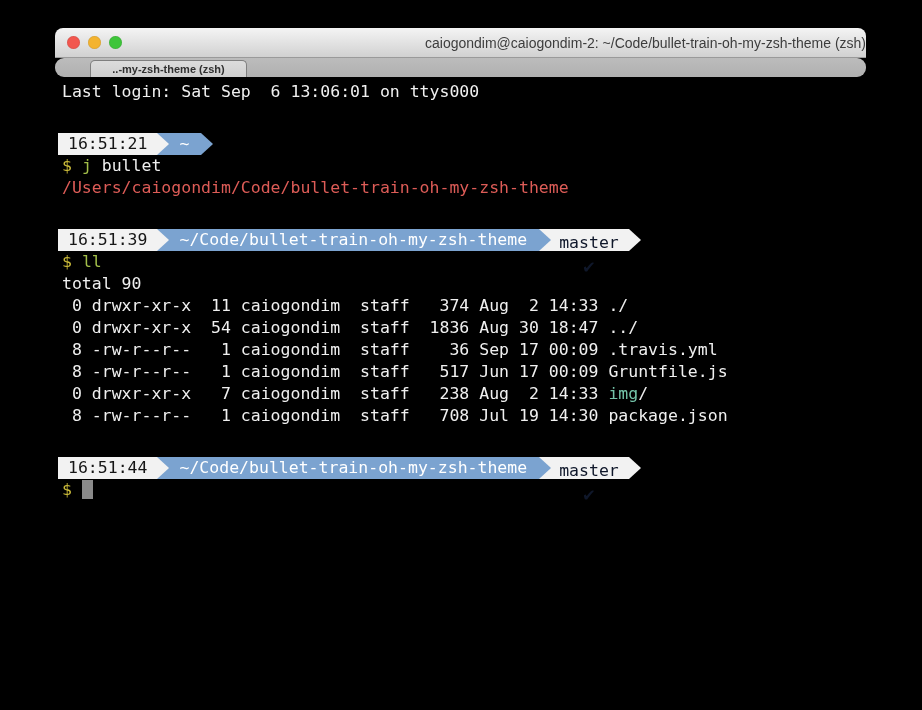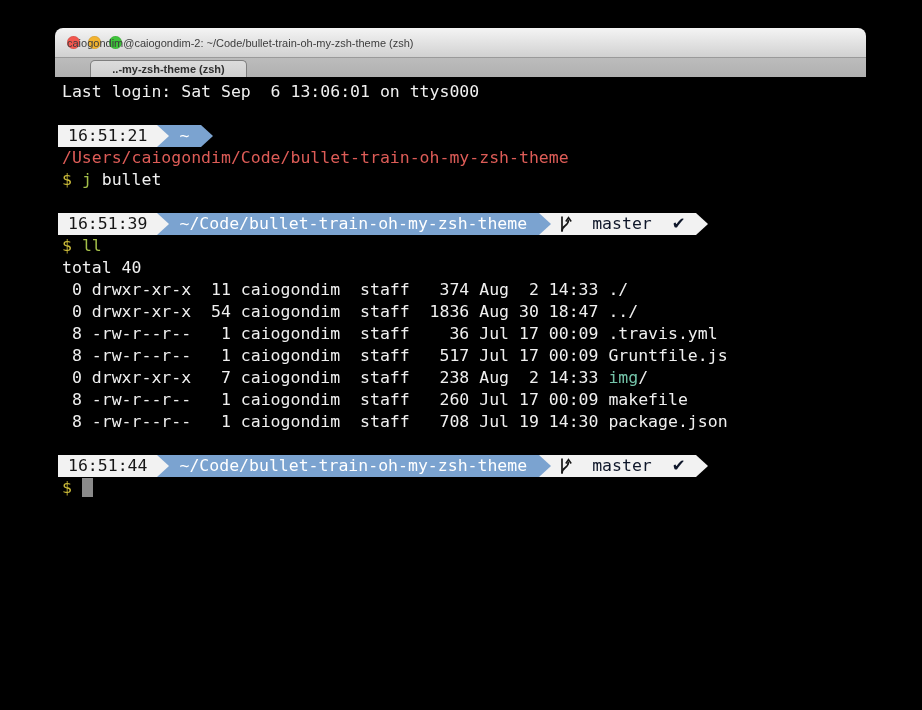--- a/index.html
+++ b/index.html
@@ -14,28 +14,29 @@
   
   .titlebar{
     height:29px;border-radius:8px 8px 0 0;
     background:linear-gradient(#f4f4f4,#d1d1d1);
     border-bottom:1px solid #9a9a9a;
     display:flex;align-items:center;position:relative;
   }
   .lights{display:flex;gap:8px;padding-left:12px;}
   .light{width:13px;height:13px;border-radius:50%;box-shadow:inset 0 0 1px rgba(0,0,0,.35);}
   .titletext{
-    position:absolute;left:12px;right:0;text-align:left;
-    font-size:11px;color:#3d3d3d;
+    position:absolute;left:1px;right:0;text-align:right;
+    font-size:14px;color:#3d3d3d;
     white-space:nowrap;overflow:hidden;
   }
   
   .tabbar{
     height:19px;background:linear-gradient(#bcbcbc,#b0b0b0);
     position:relative;
+    border-radius:9px;
   }
   .tab{
     position:absolute;left:35px;bottom:0;width:155px;height:16px;
     background:linear-gradient(#dcdcdc,#cfcfcf);
     border:1px solid #7f7f7f;border-bottom:none;
     border-radius:5px 5px 0 0;
     font-size:11px;font-weight:600;color:#303030;
     display:flex;align-items:center;justify-content:center;
     white-space:nowrap;
   }
@@ -46,25 +47,25 @@
     font-family:"DejaVu Sans Mono","Liberation Mono",monospace;
     font-size:16.5px;line-height:22px;color:var(--fg,#f0f0f0);
     overflow:hidden;
   }
   .tline{white-space:pre;height:22px;}
   .c-yellow{color:var(--yellow,#c9b939);}
   .c-green{color:var(--green,#a3bf49);}
   .c-red{color:var(--red,#dd5c57);}
   .name-dir{color:var(--teal,#74c4a9);}
   
-  .prompt-line{display:flex;height:22px;margin-left:-4px;align-items:stretch;}
+  .prompt-line{display:flex;height:22px;margin-left:-4px;align-items:stretch;margin-top:8px;}
   .seg{display:flex;align-items:center;white-space:pre;}
   .seg-white{background:var(--seg-white,#f2f2f2);color:#161616;padding:0 10px;}
   .seg-blue{background:var(--blue,#7ba3d0);color:#fff;padding:0 12px 0 10px;}
-  .seg-git{background:var(--seg-white,#f2f2f2);color:#0f172a;padding:0 10px 0 8px;gap:20px;}
+  .seg-git{background:var(--seg-white,#f2f2f2);color:#0f172a;padding:0 10px 0 8px;gap:3px;flex-direction:column;}
   .arr{width:0;height:0;border-top:11px solid transparent;border-bottom:11px solid transparent;border-left:12px solid transparent;}
   .arr-white-blue{border-left-color:var(--seg-white,#f2f2f2);background:var(--blue,#7ba3d0);}
   .arr-blue-black{border-left-color:var(--blue,#7ba3d0);}
   .arr-blue-white{border-left-color:var(--blue,#7ba3d0);background:var(--seg-white,#f2f2f2);}
   .arr-white-black{border-left-color:var(--seg-white,#f2f2f2);}
   .git-icon{width:13px;height:18px;display:inline-block;}
   .check{font-family:"DejaVu Sans",sans-serif;font-weight:bold;}
   .cursor{
     display:inline-block;width:11px;height:19px;vertical-align:text-bottom;
     background:var(--cursor,#8a8a8a);
@@ -93,23 +94,23 @@
     <div class="tline">Last login: Sat Sep  6 13:06:01 on ttys000</div>
     <div class="tline"> </div>
 
     <div class="prompt-line">
       <span class="seg seg-white">16:51:21</span>
       <span class="arr arr-white-blue"></span>
       <span class="seg seg-blue">~</span>
       <span class="arr arr-blue-black"></span>
     </div>
 
+    <div class="tline"><span class="c-yellow">$</span><span> </span><span class="c-green">j</span><span> bullet</span></div>
+
     <div class="tline c-red">/Users/caiogondim/Code/bullet-train-oh-my-zsh-theme</div>
-
-    <div class="tline"><span class="c-yellow">$</span><span> </span><span class="c-green">j</span><span> bullet</span></div>
     <div class="tline"> </div>
 
     <div class="prompt-line">
       <span class="seg seg-white">16:51:39</span>
       <span class="arr arr-white-blue"></span>
       <span class="seg seg-blue">~/Code/bullet-train-oh-my-zsh-theme</span>
       <span class="arr arr-blue-white"></span>
       <span class="seg seg-git">
         <svg class="git-icon" viewBox="0 0 13 18">
           <path d="M3 1.5 V16.5" stroke="#161616" stroke-width="1.7" fill="none"></path>
@@ -117,28 +118,27 @@
           <path d="M6.8 6.5 L9.5 2.5 L12.2 6.5" stroke="#161616" stroke-width="1.5" fill="none"></path>
         </svg>
         <span>master</span>
         <span class="check">✔</span>
       </span>
       <span class="arr arr-white-black"></span>
     </div>
 
     <div class="tline"><span class="c-yellow">$</span><span> </span><span class="c-green">ll</span></div>
 
-    <div class="tline">total 40</div>
+    <div class="tline">total 90</div>
 
     <div class="tline"><span> 0 drwxr-xr-x  11 caiogondim  staff   374 Aug  2 14:33 </span><span>./</span><span></span></div>
     <div class="tline"><span> 0 drwxr-xr-x  54 caiogondim  staff  1836 Aug 30 18:47 </span><span>../</span><span></span></div>
-    <div class="tline"><span> 8 -rw-r--r--   1 caiogondim  staff    36 Jul 17 00:09 </span><span>.travis.yml</span><span></span></div>
-    <div class="tline"><span> 8 -rw-r--r--   1 caiogondim  staff   517 Jul 17 00:09 </span><span>Gruntfile.js</span><span></span></div>
+    <div class="tline"><span> 8 -rw-r--r--   1 caiogondim  staff    36 Sep 17 00:09 </span><span>.travis.yml</span><span></span></div>
+    <div class="tline"><span> 8 -rw-r--r--   1 caiogondim  staff   517 Jun 17 00:09 </span><span>Gruntfile.js</span><span></span></div>
     <div class="tline"><span> 0 drwxr-xr-x   7 caiogondim  staff   238 Aug  2 14:33 </span><span class="name-dir">img</span><span>/</span></div>
-    <div class="tline"><span> 8 -rw-r--r--   1 caiogondim  staff   260 Jul 17 00:09 </span><span>makefile</span><span></span></div>
     <div class="tline"><span> 8 -rw-r--r--   1 caiogondim  staff   708 Jul 19 14:30 </span><span>package.json</span><span></span></div>
 
     <div class="tline"> </div>
 
     <div class="prompt-line">
       <span class="seg seg-white">16:51:44</span>
       <span class="arr arr-white-blue"></span>
       <span class="seg seg-blue">~/Code/bullet-train-oh-my-zsh-theme</span>
       <span class="arr arr-blue-white"></span>
       <span class="seg seg-git">

